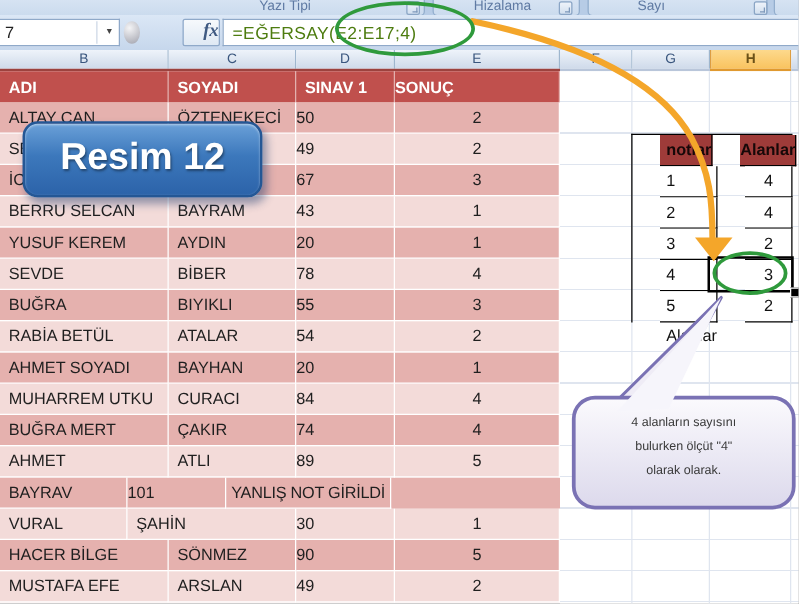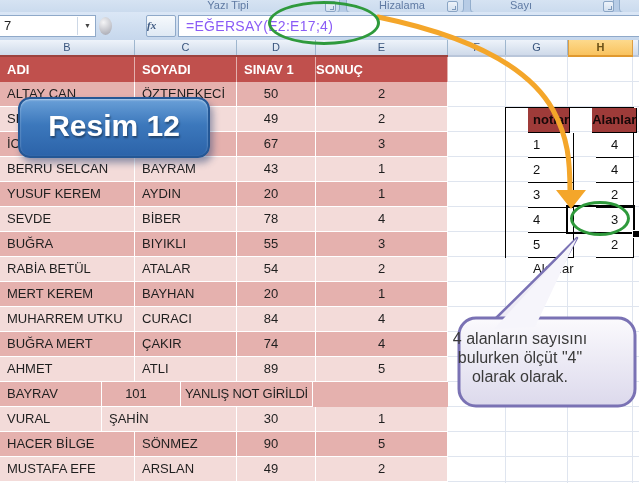--- a/index.html
+++ b/index.html
@@ -23,24 +23,24 @@
   
   .frow{left:0;top:12px;width:639px;height:28px;background:linear-gradient(#dbe7f6,#c6d7ec);}
   .namebox{left:0;top:15px;width:96px;height:22px;background:#fff;border:1px solid #8fa9c9;border-left:none;box-sizing:border-box;}
   .nbval{position:absolute;left:4px;top:0;font-size:13px;line-height:20px;color:#222;}
   .nbsep{position:absolute;left:77px;top:1px;width:1px;height:18px;background:#cdd8e6;}
   .nbarrow{position:absolute;left:80px;top:0;width:15px;height:20px;font-size:7px;color:#444;text-align:center;line-height:20px;}
   .splitter{left:99px;top:17px;width:13px;height:18px;border-radius:50%;
             background:radial-gradient(circle at 35% 30%,#f4f4f6,#b9bac2 70%,#a0a1ac);}
   .fxbtn{left:146px;top:15px;width:30px;height:22px;box-sizing:border-box;background:linear-gradient(#f6f9fc,#dfe9f4);
          border:1px solid #8fa9c9;border-radius:2px;font-family:"Liberation Serif",serif;font-style:italic;font-weight:bold;
-         font-size:11px;color:#3f5a82;text-align:left;line-height:19px;}
+         font-size:15px;color:#3f5a82;text-align:right;line-height:19px;}
   .fbar{left:178px;top:15px;width:461px;height:22px;box-sizing:border-box;background:#fff;
         border:1px solid #8fa9c9;border-right:none;}
-  .ftext{position:absolute;left:7px;top:0;font-size:14px;line-height:20px;color:#8b5cf6;letter-spacing:.3px;white-space:nowrap;}
+  .ftext{position:absolute;left:7px;top:0;font-size:14px;line-height:20px;color:#4d7c0f;letter-spacing:.3px;white-space:nowrap;}
 
   
   .ch{position:absolute;top:40px;height:15px;box-sizing:border-box;background:linear-gradient(#eef3fa,#dbe4f0 60%,#cfdaea);
       border-right:1px solid #9eb6ce;font-size:11px;color:#3a567e;text-align:center;line-height:15px;}
   .ch-b{left:0;width:135px}.ch-c{left:135px;width:102px}.ch-d{left:237px;width:79px}.ch-e{left:316px;width:132px}
   .ch-f{left:448px;width:58px}.ch-g{left:506px;width:62px}.ch-h{left:568px;width:65px}.ch-x{left:633px;width:6px}
   .ch-sel{background:linear-gradient(#fdd98c,#f9c35f);color:#6b5117;font-weight:bold;
           border-left:1px solid #dd9e42;border-right:1px solid #dd9e42;}
   .ln{position:absolute;top:55px;height:2px;}
   .lnred{left:0;width:448px;background:#9c423e}.lngray{left:448px;width:120px;background:#b9c6da}
@@ -56,21 +56,21 @@
   .stable{left:0;top:57px;width:448px;}
   .shead{display:flex;height:25px;background:#c0504d;}
   .shcell{box-sizing:border-box;height:25px;border-right:1px solid rgba(255,255,255,.55);
           color:#fff;font-weight:bold;font-size:13px;line-height:25px;padding-left:7px;}
   .w-adi{width:135px}.w-soyadi{width:102px}.w-sinav{width:79px}.w-sonuc{width:132px;padding-left:0;text-align:left}
   .srow{display:flex;height:25px;}
   .dark{background:#e5b1ae}.light{background:#f3dbd9}
   .scell{box-sizing:border-box;height:25px;border-right:1px solid #fff;border-bottom:1px solid #fff;
          font-size:13px;line-height:24px;color:#1f1f1f;overflow:hidden;white-space:nowrap;}
   .c-adi{width:135px;padding-left:7px}.c-soyadi{width:102px;padding-left:7px}
-  .c-sinav{width:79px;text-align:center;padding-right:10px}.c-sonuc{width:132px;text-align:center;letter-spacing:-.2px}
+  .c-sinav{width:79px;text-align:left;padding-right:10px}.c-sonuc{width:132px;text-align:center;letter-spacing:-.2px}
 
   
   .rtable{left:505px;top:107px;width:128px;box-sizing:content-box;border-left:1px solid #000;border-top:1px solid #000;}
   .rrow{display:flex;height:25px;}
   .rcell{box-sizing:border-box;height:25px;border-right:1px solid #000;border-bottom:1px solid #000;
          background:#fff;font-size:13px;line-height:24px;color:#111;margin-left:22px;}
   .rhead .rcell{background:#9e3b39;color:#160808;font-weight:bold;}
   .rc1{width:62px;padding-left:5px}.rc2{width:65px;text-align:center}
 
   
@@ -80,21 +80,21 @@
   
   .overlay{position:absolute;left:0;top:0;width:639px;height:483px;z-index:50;pointer-events:none;}
   .ell{box-sizing:border-box;border:3px solid #2f9a3c;border-radius:50%;z-index:55;}
   .ell-formula{left:268px;top:1px;width:112px;height:44px;}
   .ell-cell{left:570px;top:201px;width:60px;height:35px;}
   .badge{left:18px;top:97px;width:188px;height:57px;border-radius:12px;z-index:40;
          background:linear-gradient(#6aa0d8,#3c78bc 45%,#2c63a9);border:2px solid #245795;
          box-shadow:3px 5px 7px rgba(30,60,110,.45),inset 0 1px 2px rgba(255,255,255,.5);
          color:#fff;font-size:30px;font-weight:bold;text-align:center;line-height:54px;
          text-shadow:1px 2px 2px rgba(0,0,0,.4);}
-  .ctext{left:436px;top:329px;width:168px;z-index:60;font-size:16px;line-height:19px;color:#3a3a3a;text-align:center;}
+  .ctext{left:463px;top:329px;width:168px;z-index:60;font-size:10px;line-height:19px;color:#3a3a3a;text-align:center;}
 </style>
 </head>
 <body>
 
 <div id="app">
 
   <div class="abs ribbon">
     <div class="rgroup rg1"></div>
     <div class="rgroup rg2"></div>
     <div class="rgroup rg3"></div>
@@ -187,21 +187,21 @@
           <div class="scell c-sinav">55</div>
           <div class="scell c-sonuc">3</div>
         </div>
         <div class="srow light">
           <div class="scell c-adi">RABİA BETÜL</div>
           <div class="scell c-soyadi">ATALAR</div>
           <div class="scell c-sinav">54</div>
           <div class="scell c-sonuc">2</div>
         </div>
         <div class="srow dark">
-          <div class="scell c-adi">MERT KEREM</div>
+          <div class="scell c-adi">AHMET SOYADI</div>
           <div class="scell c-soyadi">BAYHAN</div>
           <div class="scell c-sinav">20</div>
           <div class="scell c-sonuc">1</div>
         </div>
         <div class="srow light">
           <div class="scell c-adi">MUHARREM UTKU</div>
           <div class="scell c-soyadi">CURACI</div>
           <div class="scell c-sinav">84</div>
           <div class="scell c-sonuc">4</div>
         </div>

